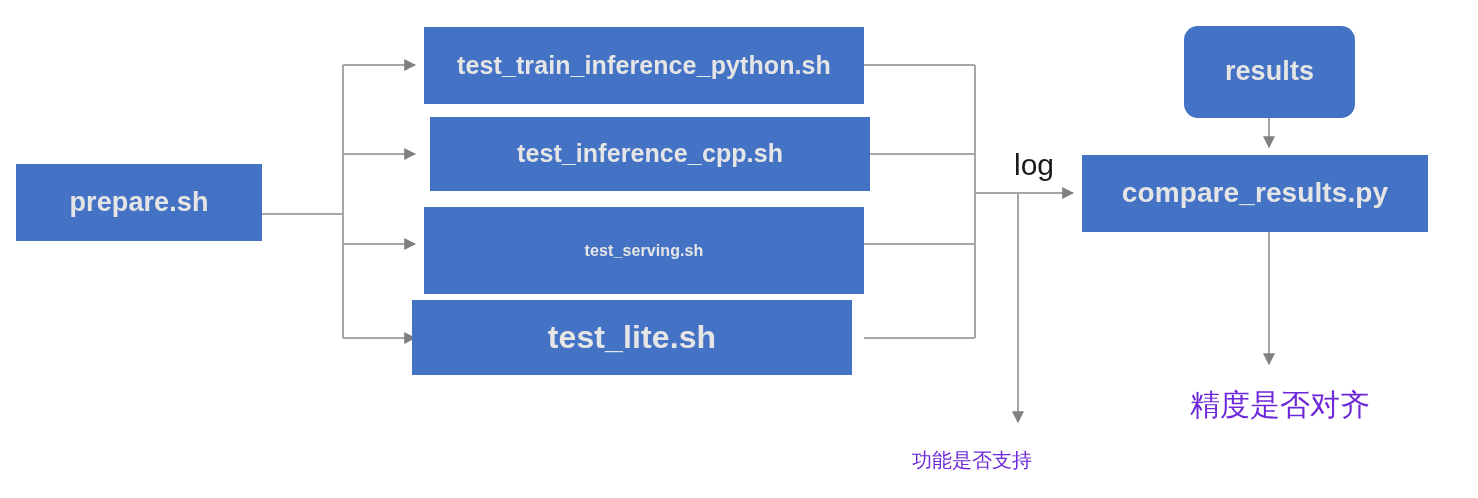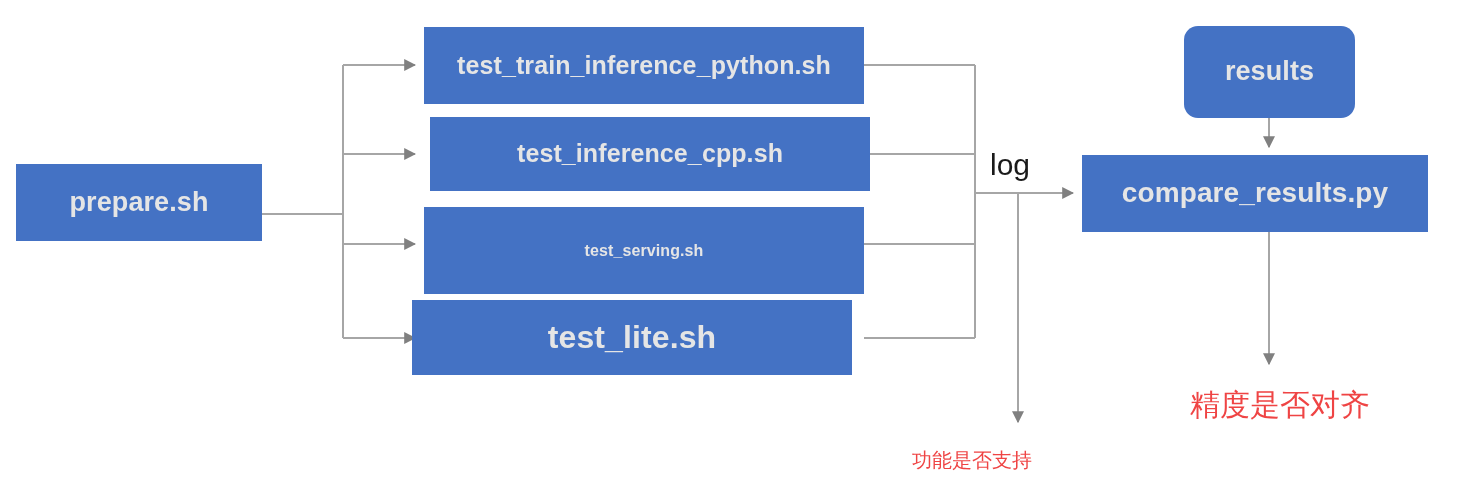--- a/index.html
+++ b/index.html
@@ -40,24 +40,25 @@
     white-space: nowrap;
   }
   .node.rounded {
     border-radius: 14px;
   }
   .edge-label {
     position: absolute;
     color: #1a1a1a;
     font-weight: normal;
     white-space: nowrap;
+    margin-left: 24px;
   }
   .outcome-label {
     position: absolute;
-    color: #ef4444;
+    color: #6d28d9;
     font-weight: normal;
     white-space: nowrap;
   }
 
   
   #node-prepare      { left: 16px;   top: 164px; width: 246px; height: 77px;  font-size: 27px; }
   #node-train-py     { left: 424px;  top: 27px;  width: 440px; height: 77px;  font-size: 25px; }
   #node-inf-cpp      { left: 424px;  top: 117px; width: 440px; height: 74px;  font-size: 25px; margin-left: 6px; }
   #node-serving      { left: 424px;  top: 207px; width: 440px; height: 87px;  font-size: 16px; }
   #node-lite         { left: 412px;  top: 300px; width: 440px; height: 75px;  font-size: 32px; }

